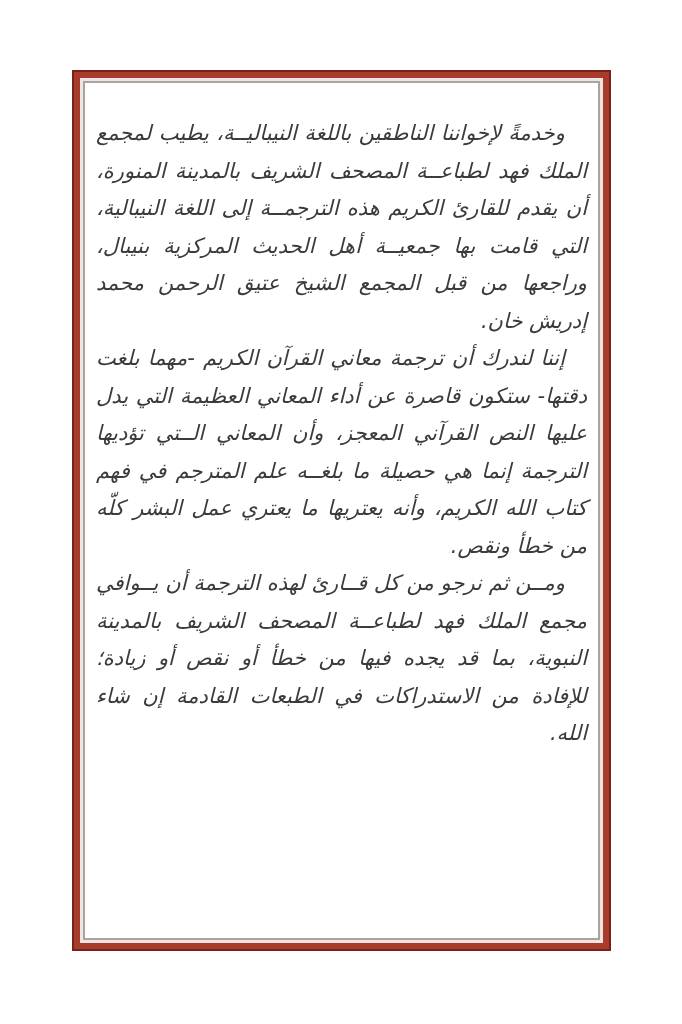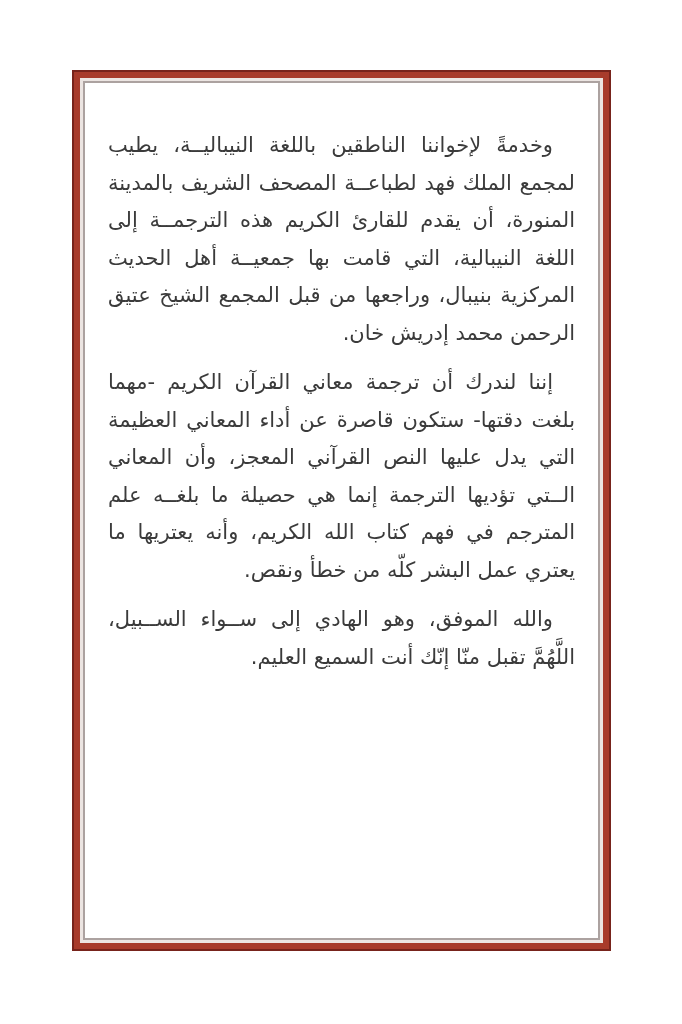--- a/index.html
+++ b/index.html
@@ -40,40 +40,41 @@
     background: #ffffff;
   }
   .page-content {
     width: 100%;
     height: 100%;
     box-sizing: border-box;
     padding: 32px 11px 20px 11px;
     direction: rtl;
   }
   .text-block p {
-    margin: 12px;
+    margin: 0;
     padding: 0;
     direction: rtl;
     unicode-bidi: embed;
     text-align: justify;
     text-indent: 22px;
     font-size: 21px;
     line-height: 37.5px;
     color: #3b3b3b;
     font-family: "DejaVu Sans", sans-serif;
+    font-style: italic;
   }
 </style>
 </head>
 <body>
 
 <div class="frame">
   <div class="frame-light">
     <div class="frame-gray">
       <div class="page-content">
         <div class="text-block">
           <p>وخدمةً لإخواننا الناطقين باللغة النيباليــة، يطيب لمجمع الملك فهد لطباعــة المصحف الشريف بالمدينة المنورة، أن يقدم للقارئ الكريم هذه الترجمــة إلى اللغة النيبالية، التي قامت بها جمعيــة أهل الحديث المركزية بنيبال، وراجعها من قبل المجمع الشيخ عتيق الرحمن محمد إدريش خان.</p>
           <p>إننا لندرك أن ترجمة معاني القرآن الكريم -مهما بلغت دقتها- ستكون قاصرة عن أداء المعاني العظيمة التي يدل عليها النص القرآني المعجز، وأن المعاني الــتي تؤديها الترجمة إنما هي حصيلة ما بلغــه علم المترجم في فهم كتاب الله الكريم، وأنه يعتريها ما يعتري عمل البشر كلّه من خطأ ونقص.</p>
-          <p>والله الموفق، وهو الهادي إلى ســواء الســبيل، اللَّهُمَّ تقبل منّا إنّك أنت السميع العليم.</p>
+          <p>ومــن ثم نرجو من كل قــارئ لهذه الترجمة أن يــوافي مجمع الملك فهد لطباعــة المصحف الشريف بالمدينة النبوية، بما قد يجده فيها من خطأ أو نقص أو زيادة؛ للإفادة من الاستدراكات في الطبعات القادمة إن شاء الله.</p>
         </div>
       </div>
     </div>
   </div>
 </div>
 
 </body></html>

